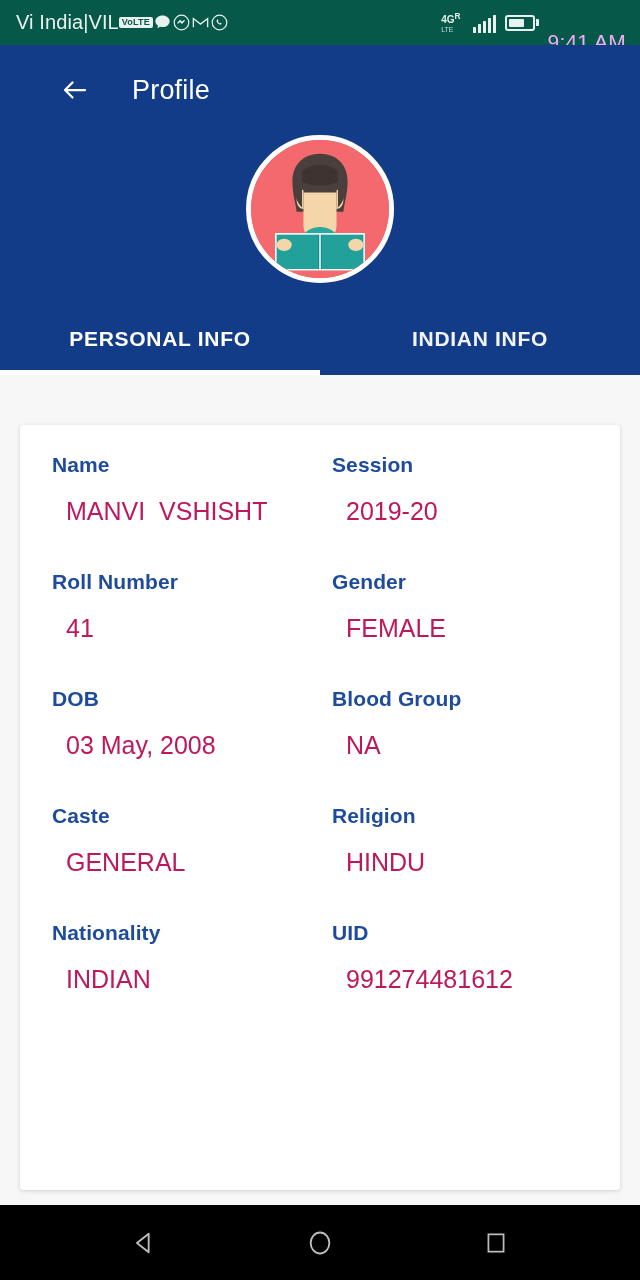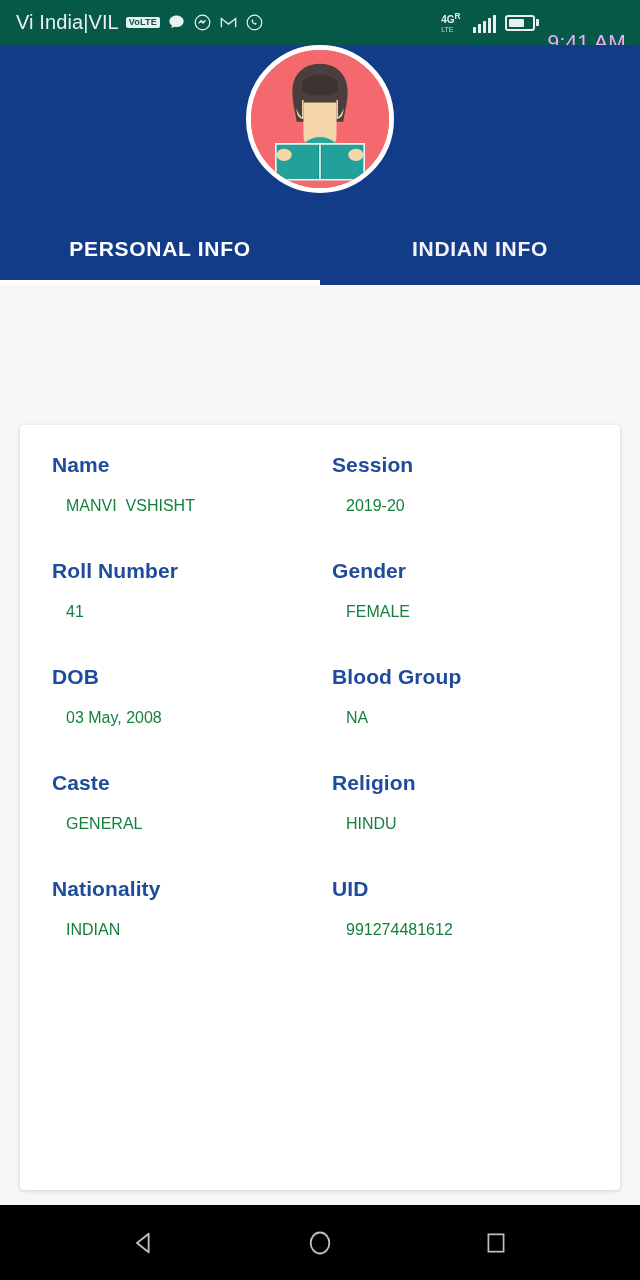--- a/index.html
+++ b/index.html
@@ -10,21 +10,21 @@
     overflow:hidden;
   }
   #screen { position:relative; width:640px; height:1280px; background:#F7F7F7; }
 
   
   .statusbar {
     height:45px; background:#065949;
     display:flex; align-items:center; justify-content:space-between;
     padding:0 14px 0 16px; color:#E6EFEC;
   }
-  .sb-left { display:flex; align-items:center; gap:7px; }
+  .sb-left { display:flex; align-items:center; }
   .carrier { font-size:20px; letter-spacing:.1px; color:#E9F1EE; }
   .volte {
     background:#E9F1EE; color:#065949; font-size:9px; font-weight:bold;
     border-radius:2px; padding:1px 3px; letter-spacing:.2px; line-height:1.1;
   }
   .sb-icon { display:inline-flex; align-items:center; }
   .sb-right { display:flex; align-items:center; gap:9px; }
   .net { display:flex; align-items:flex-end; gap:12px; }
   .netlabel { display:flex; flex-direction:column; align-items:flex-start; line-height:1; }
   .netlabel .g4 { font-size:10px; font-weight:bold; }
@@ -74,21 +74,21 @@
     margin:20px; background:#FFFFFF; border-radius:4px;
     box-shadow:0 1px 4px rgba(0,0,0,.16);
     padding:28px 0 0 0; height:765px; overflow:hidden;
   }
   .row { display:flex; padding:0 0 0 32px; margin-bottom:44px; }
   .cell { width:280px; }
   .f-label {
     color:#1E4B9B; font-size:21px; font-weight:bold; letter-spacing:.1px;
     margin-bottom:20px;
   }
-  .f-value { color:#15803d; font-size:16px; padding-left:14px; white-space:pre; }
+  .f-value { color:#be185d; font-size:25px; padding-left:14px; white-space:pre; }
 
   
   .navbar {
     position:absolute; bottom:0; left:0; width:640px; height:75px;
     background:#000000; display:flex; align-items:center; justify-content:center; gap:130px;
   }
   .nav-btn { width:46px; height:46px; display:flex; align-items:center; justify-content:center; cursor:pointer; }
 </style>
 </head>
 <body>
@@ -140,20 +140,28 @@
         <span class="batt-body">
             <span class="batt-fill"></span>
           </span>
           <span class="batt-cap"></span>
       </div>
       <span class="clock">9:41 AM</span>
     </div>
   </div>
 
   <div class="header">
+    <div class="appbar">
+      <div class="back-btn">
+        <svg width="30" height="30" viewBox="0 0 24 24">
+            <path fill="none" stroke="#FFFFFF" stroke-width="1.8" stroke-linecap="round" stroke-linejoin="round" d="M20 12H4m0 0l6-6m-6 6l6 6"></path>
+          </svg>
+      </div>
+      <div class="title">Profile</div>
+    </div>
 
     <div class="avatar-wrap">
       <div class="avatar">
         <svg width="138" height="138" viewBox="0 0 100 100">
           <rect width="100" height="100" fill="#F4696D"></rect>
           <path d="M30 30c0-12 8-20 20-20s20 8 20 20c0 10-3 18-3 22H33c0-4-3-12-3-22z" fill="#4A3F3C"></path>
           <path d="M38 38h24v24a12 12 0 0 1-24 0z" fill="#F5D5AA"></path>
           <path d="M38 50c-3 0-5-3-5-7s2-7 5-7zM62 50c3 0 5-3 5-7s-2-7-5-7z" fill="#F5D5AA"></path>
           <path d="M33 28c4-7 10-10 17-10s13 3 17 10c-6 4-12 5-17 5s-11-1-17-5z" fill="#3E3330"></path>
           <path d="M31 33c0-9 3-16 6-18v34c-4-4-6-10-6-16zM69 33c0-9-3-16-6-18v34c4-4 6-10 6-16z" fill="#4A3F3C"></path>

